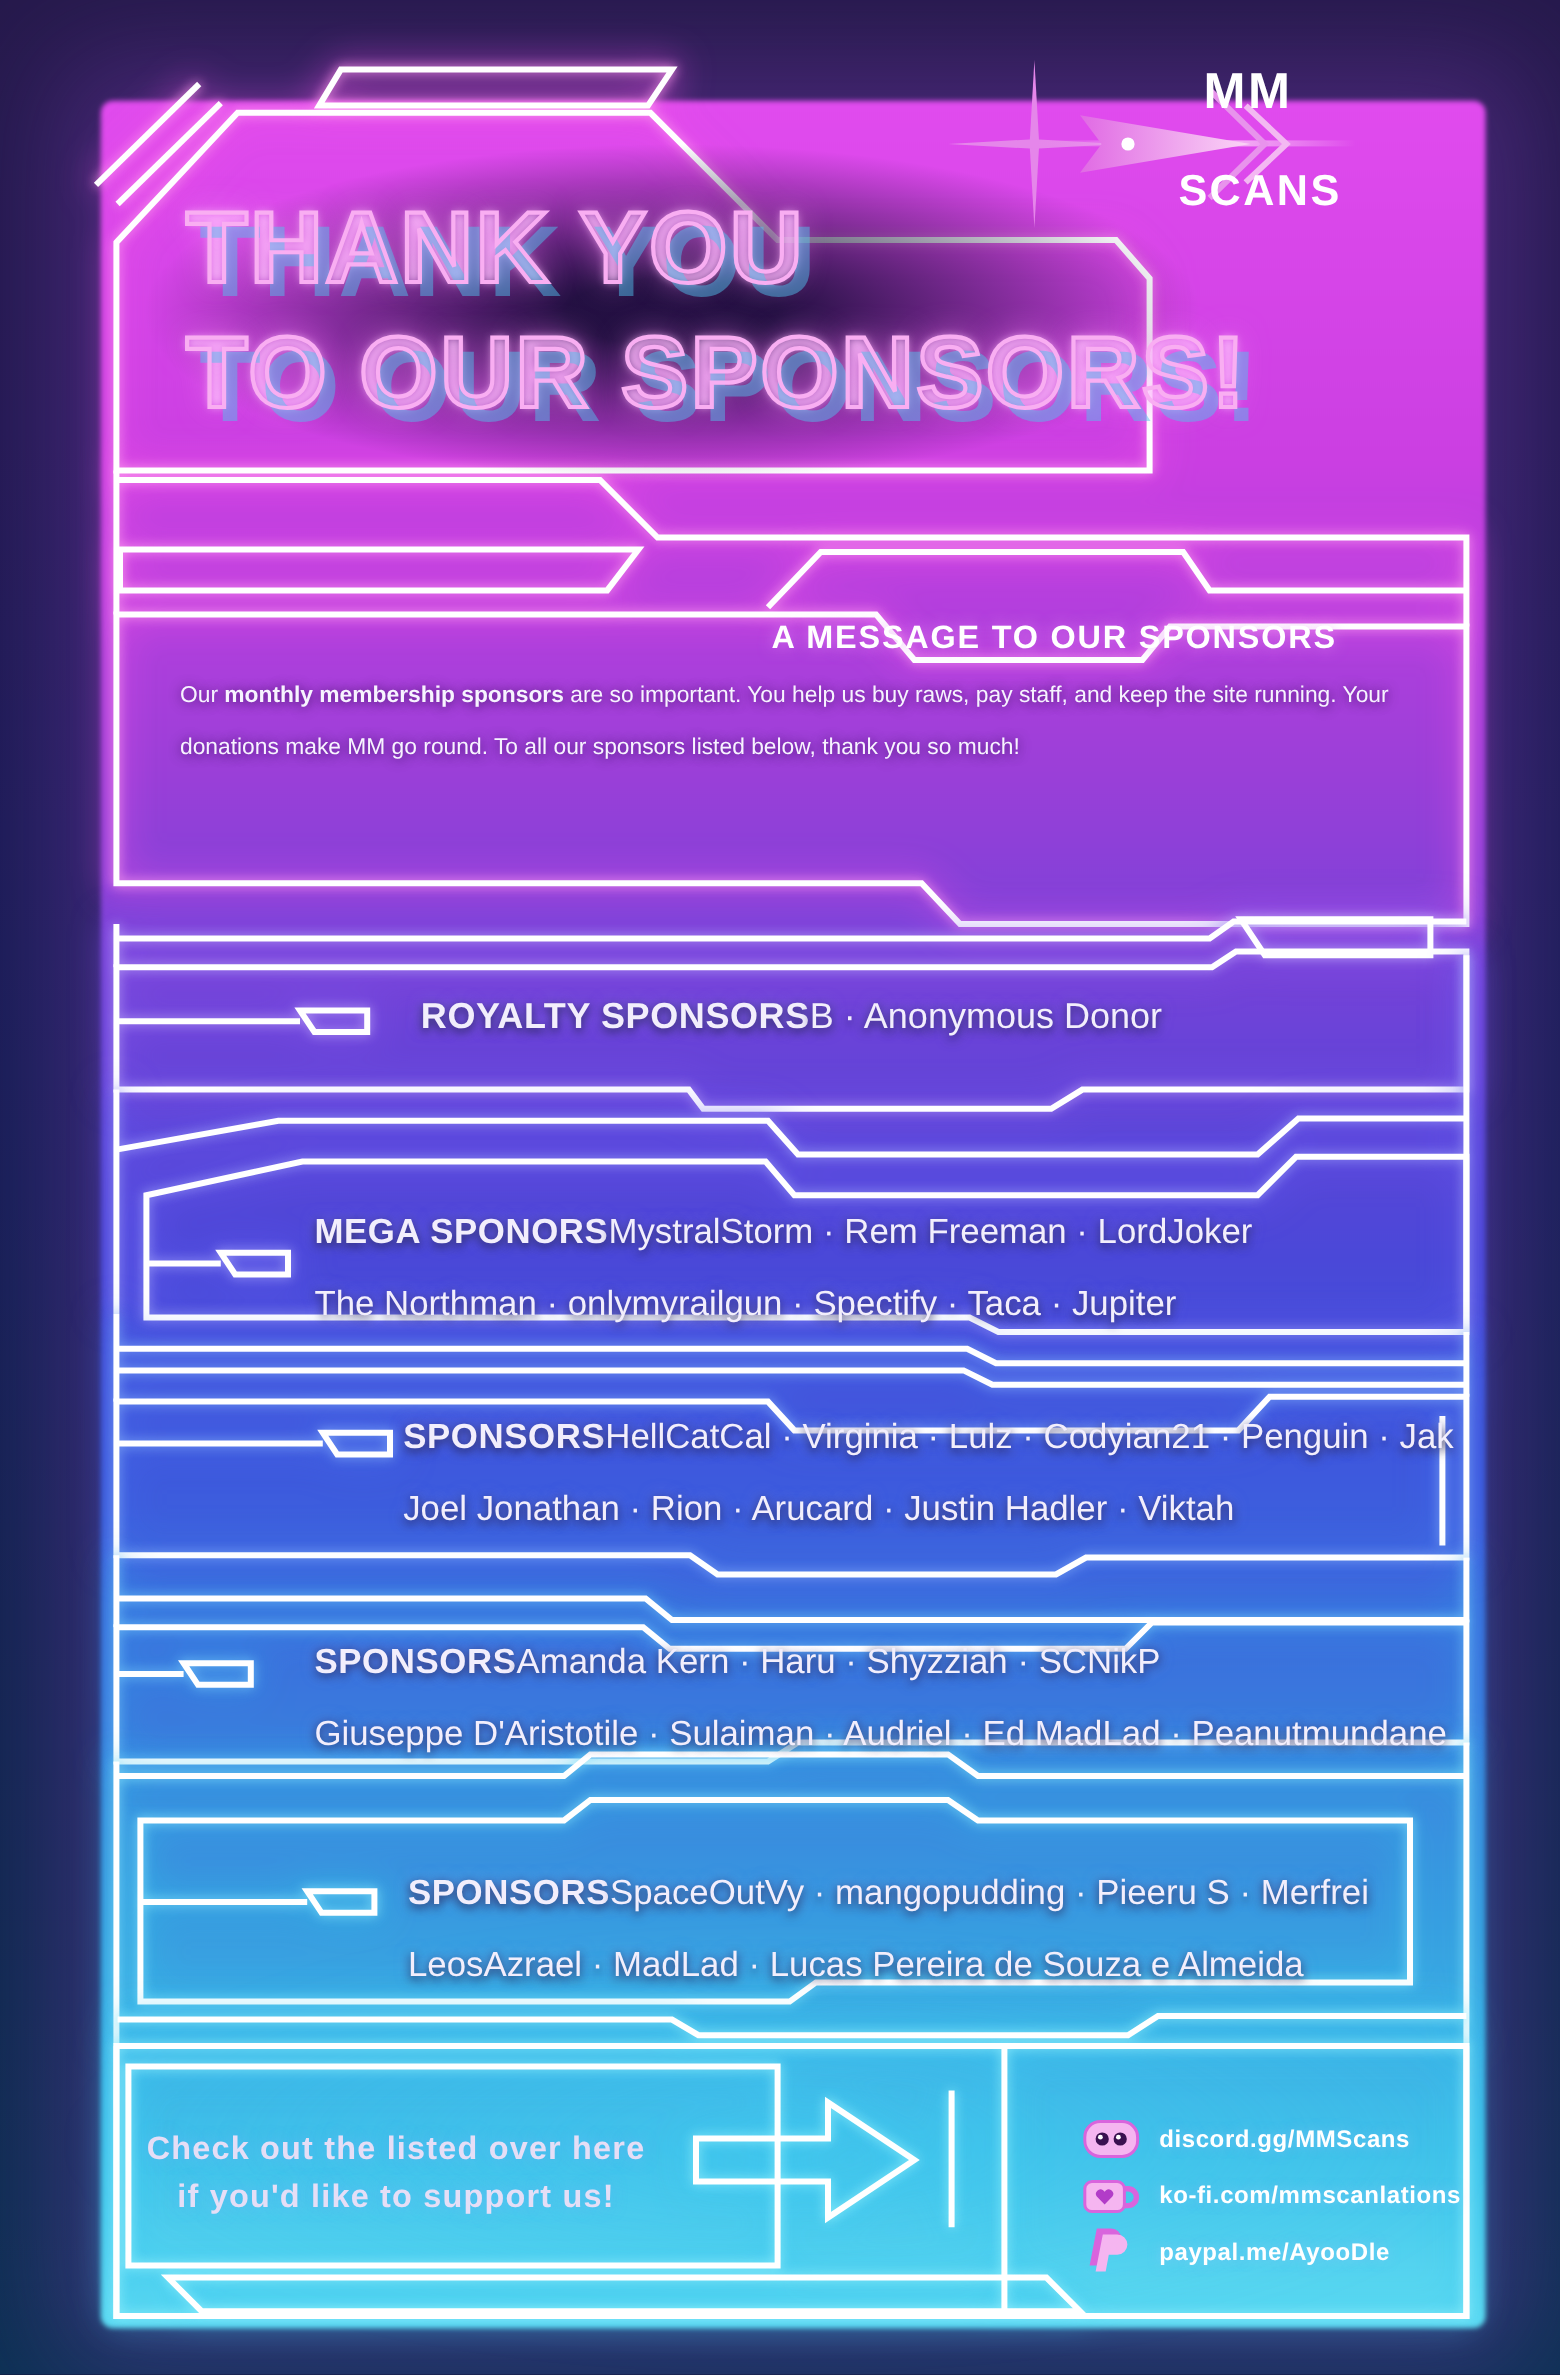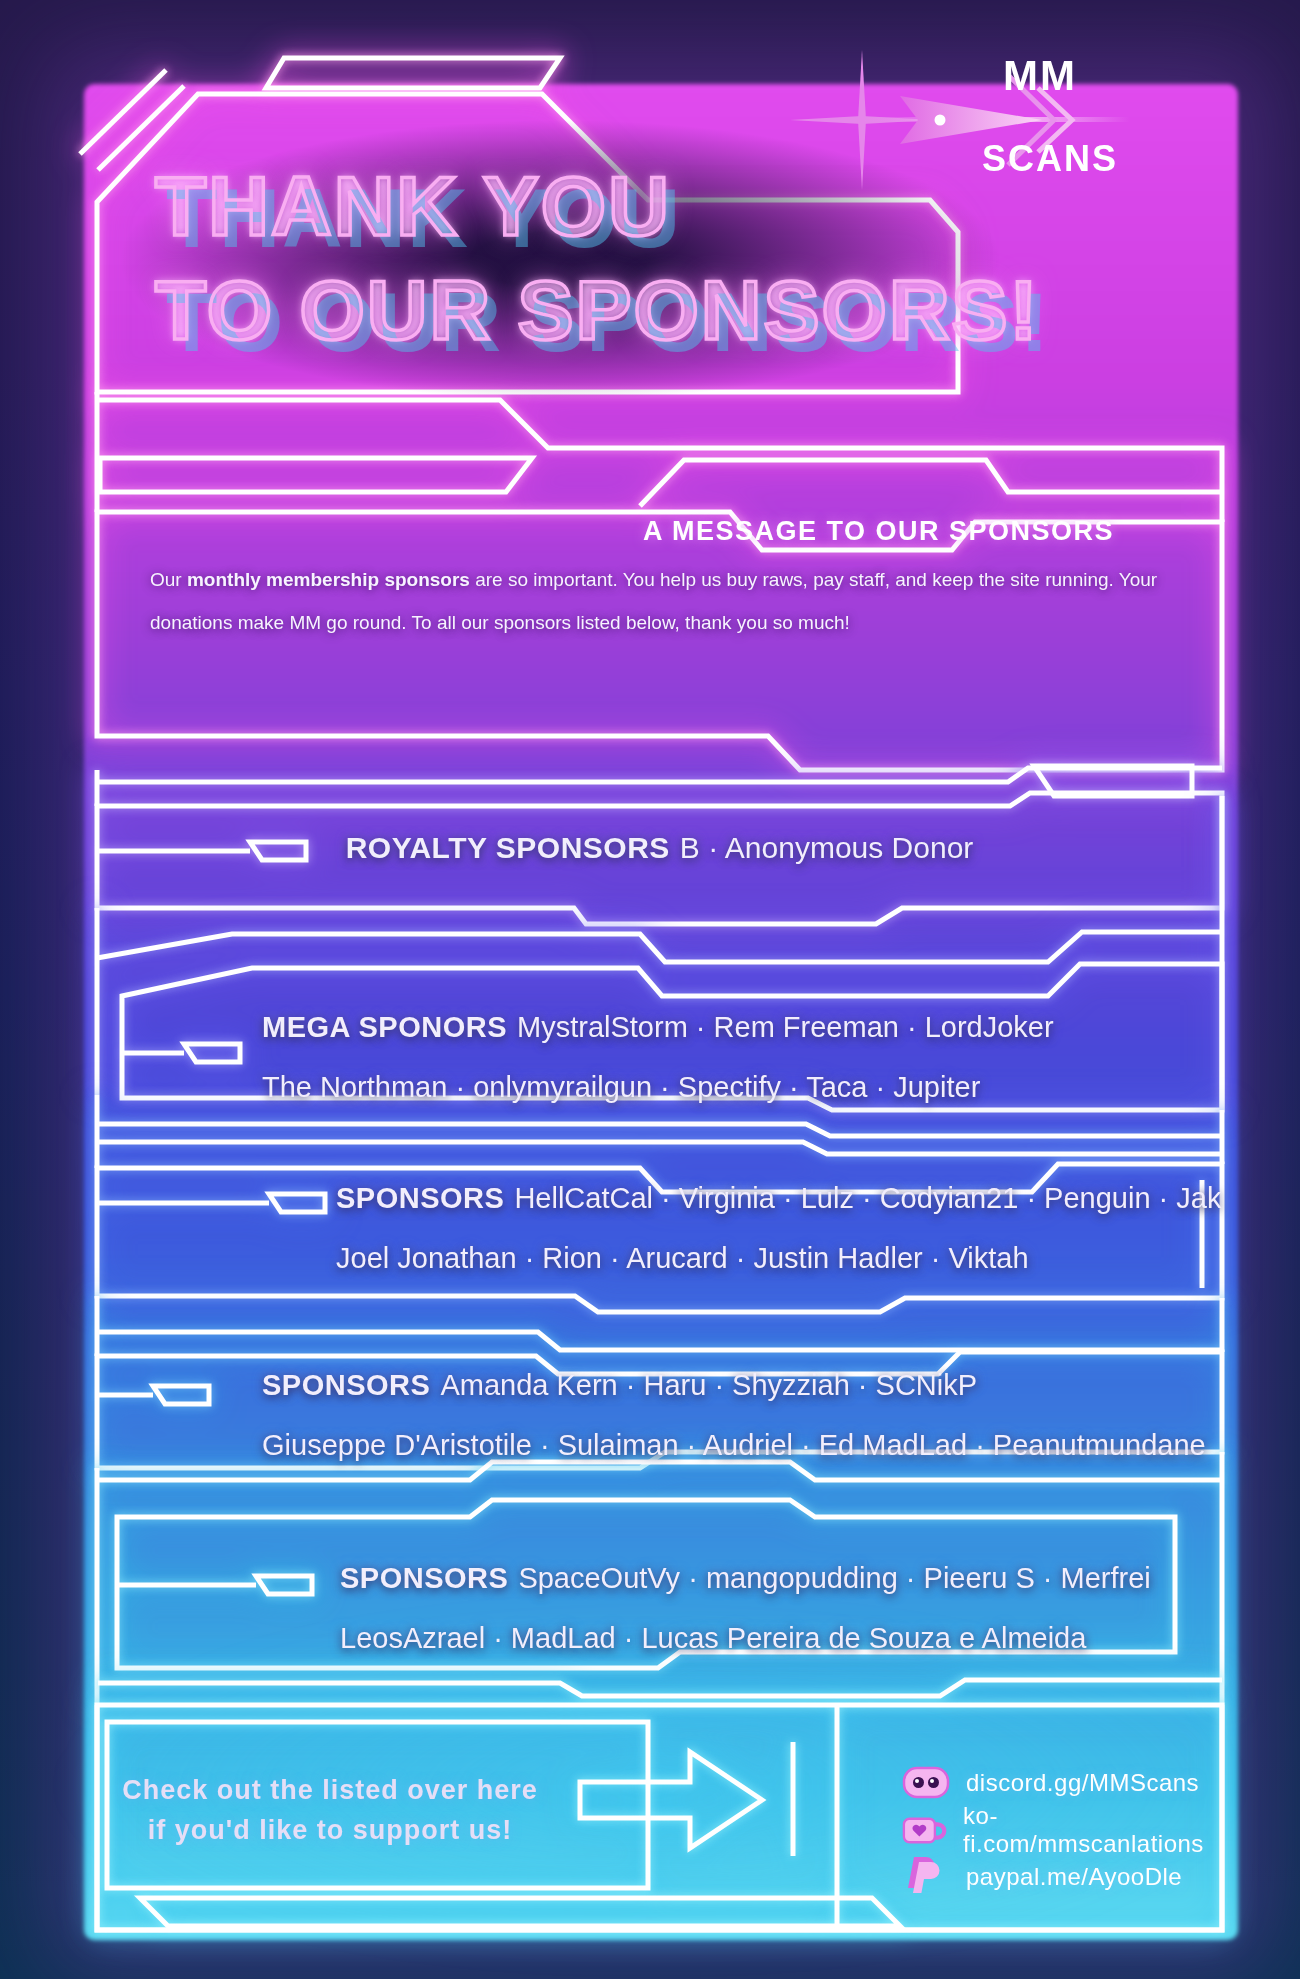--- a/index.html
+++ b/index.html
@@ -31,26 +31,26 @@
     -webkit-text-stroke:3.5px #f9aef2;
     text-shadow:11px 12px 0 rgba(80,195,238,.48),0 0 26px rgba(243,125,240,.75),0 0 8px rgba(255,205,255,.85);
     margin-left:13px;
   }
   .msg-heading{font-weight:700;font-size:27px;letter-spacing:1.5px;color:#fff;white-space:nowrap;
     text-shadow:0 0 12px rgba(230,140,245,.7);}
   .msg-body{font-size:19px;line-height:43px;color:#f7f3ff;text-shadow:0 1px 10px rgba(40,10,70,.8);}
   .msg-body b{font-weight:800;}
   .tier{font-size:29px;color:#f2eefc;white-space:nowrap;line-height:60px;
     text-shadow:0 0 12px rgba(150,150,255,.55),0 2px 8px rgba(10,8,40,.9);}
-  .tier b{font-weight:800;letter-spacing:.5px;margin-right:10px;}
+  .tier b{font-weight:800;letter-spacing:.5px;}
   .cta{font-size:27px;font-weight:700;line-height:40px;letter-spacing:1px;color:#e5def6;text-align:center;
     text-shadow:0 0 12px rgba(120,180,255,.5);}
   .links{display:flex;flex-direction:column;gap:9px;}
   .link-row{display:flex;align-items:center;gap:16px;height:38px;}
-  .link-text{font-size:24px;font-weight:400;color:#ffffff;letter-spacing:.5px;
+  .link-text{font-size:20px;font-weight:700;color:#ffffff;letter-spacing:.5px;
     text-shadow:0 0 10px rgba(150,200,255,.5);}
   .logo-text{font-weight:800;color:#fff;text-align:center;letter-spacing:2px;}
 </style>
 </head>
 <body>
 
 <div class="canvas">
   <div class="glow-strip abs"></div>
   <div class="glow-bottom abs"></div>
 

